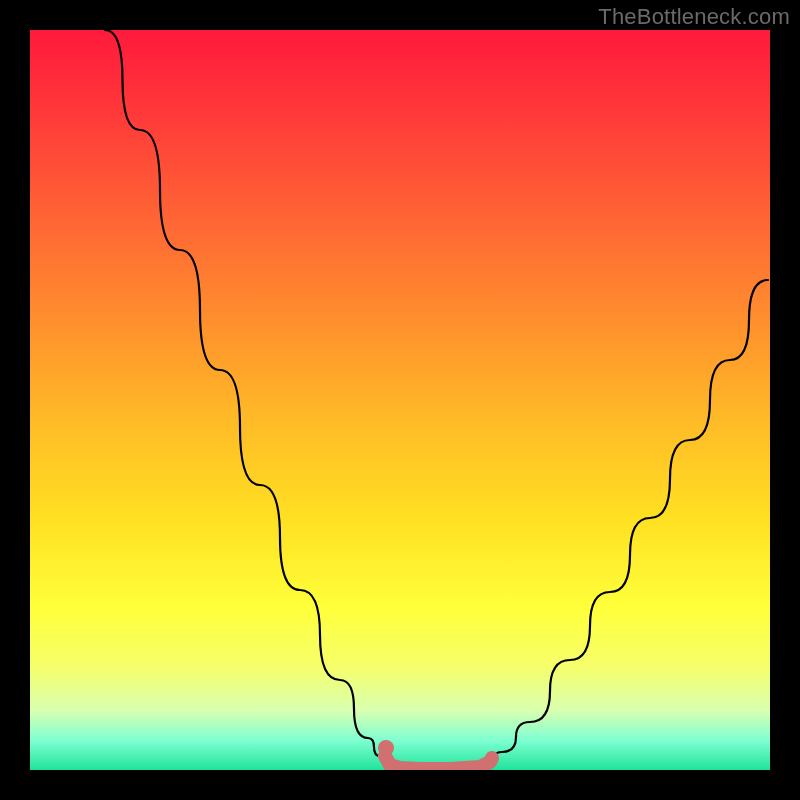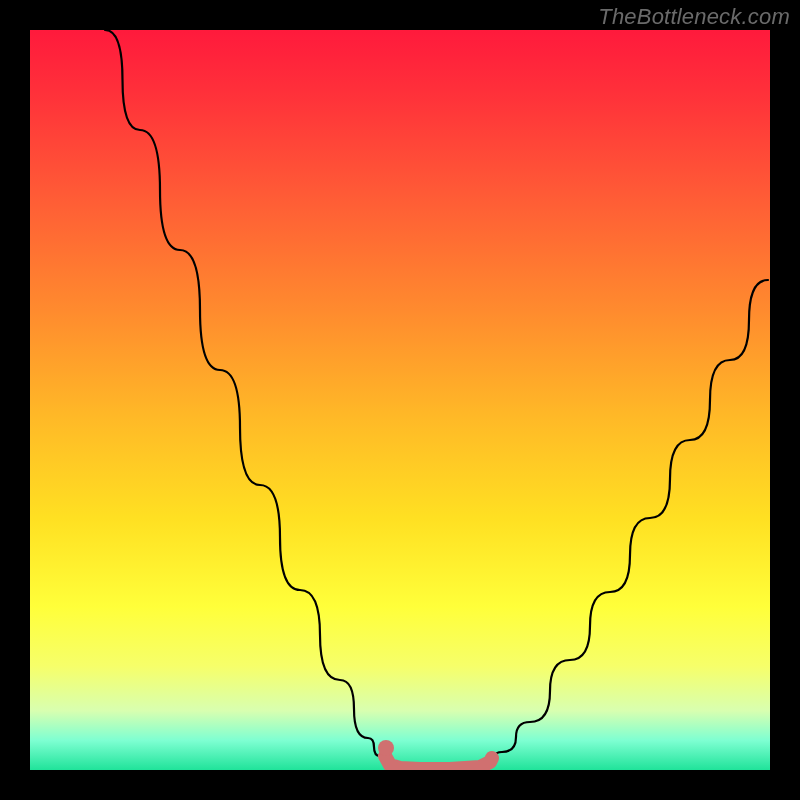--- a/index.html
+++ b/index.html
@@ -10,21 +10,20 @@
     background: #000;
     overflow: hidden;
   }
   .frame {
     position: absolute;
     left: 0;
     top: 0;
     width: 800px;
     height: 800px;
     background: #000;
-    font-style: italic;
   }
   .plot {
     position: absolute;
     left: 30px;
     top: 30px;
     width: 740px;
     height: 740px;
     
     background: linear-gradient(
       to bottom,

